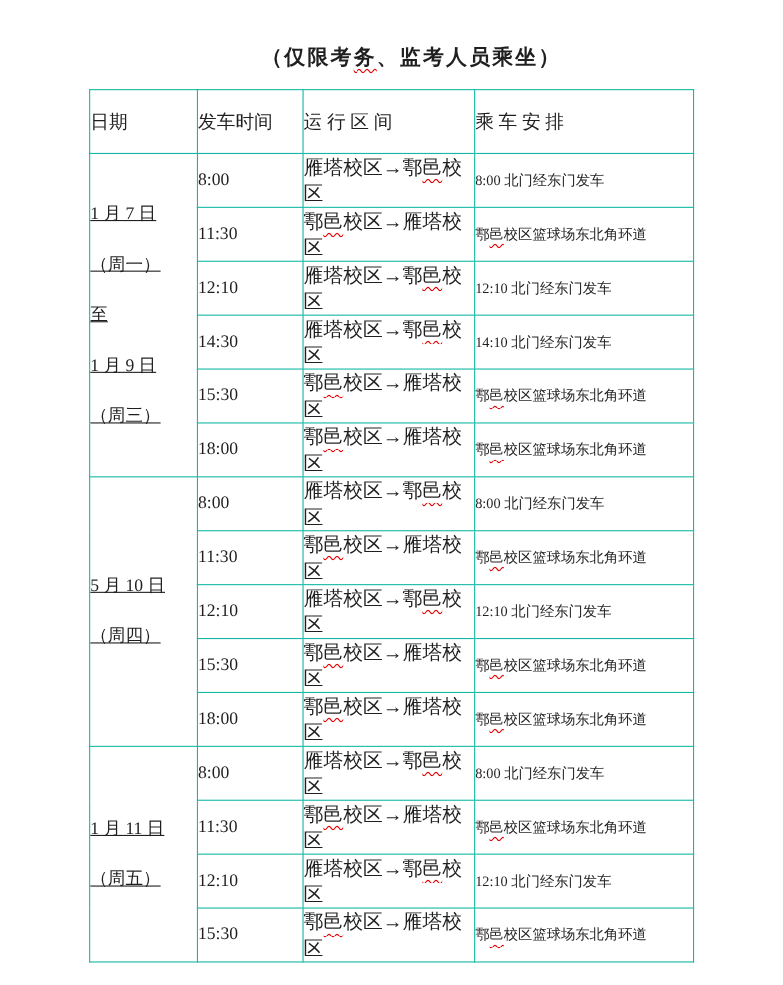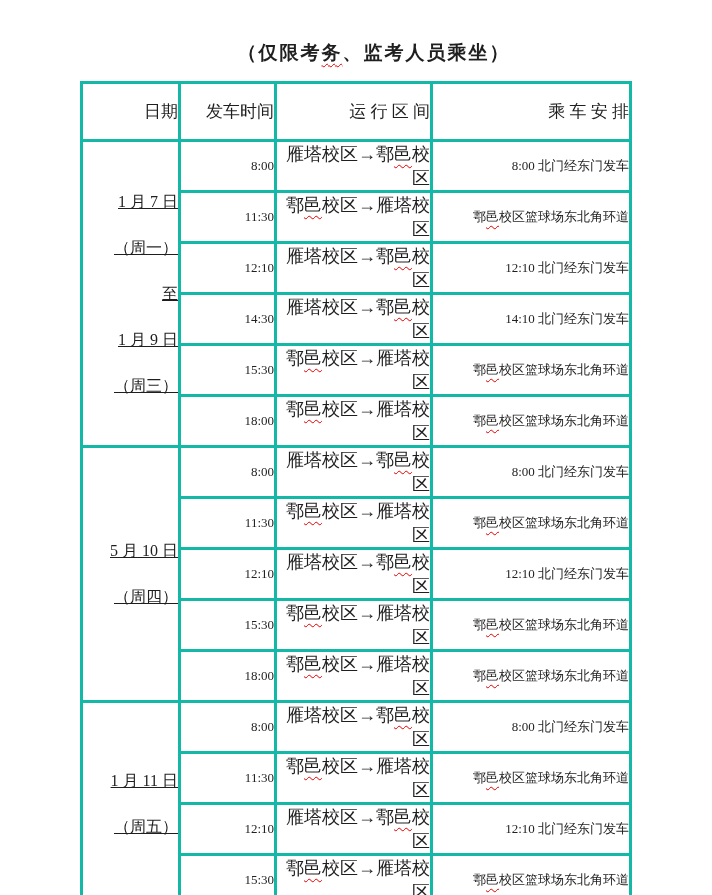--- a/index.html
+++ b/index.html
@@ -13,28 +13,28 @@
     line-height:28px;
   }
   .subtitle{
     text-align:center;font-size:19px;font-weight:700;letter-spacing:2px;
     margin-top:16px;line-height:26px;margin-left:36px;
   }
   table.schedule{
     border-collapse:collapse;margin:15px auto 0;table-layout:fixed;
   }
   .schedule th,.schedule td{
-    border:3px solid #14b8a6;text-align:right;vertical-align:middle;
+    border:1px solid #14b8a6;text-align:left;vertical-align:middle;
     padding:0;overflow:hidden;
   }
   .schedule thead tr{height:58px;}
   .schedule tbody tr{height:46px;}
   .schedule th{font-size:17px;font-weight:400;}
   td.date-cell{font-size:16px;text-decoration:underline;}
-  td.time-cell{font-size:13px;}
+  td.time-cell{font-size:16px;}
   td.route-cell{font-size:18px;}
   td.arr-cell{font-size:13px;}
   .dline{line-height:46px;white-space:nowrap;}
   .sq{
     text-decoration-line:underline;
     text-decoration-style:wavy;
     text-decoration-color:#e60000;
     text-decoration-thickness:1px;
     text-underline-offset:4px;
   }

